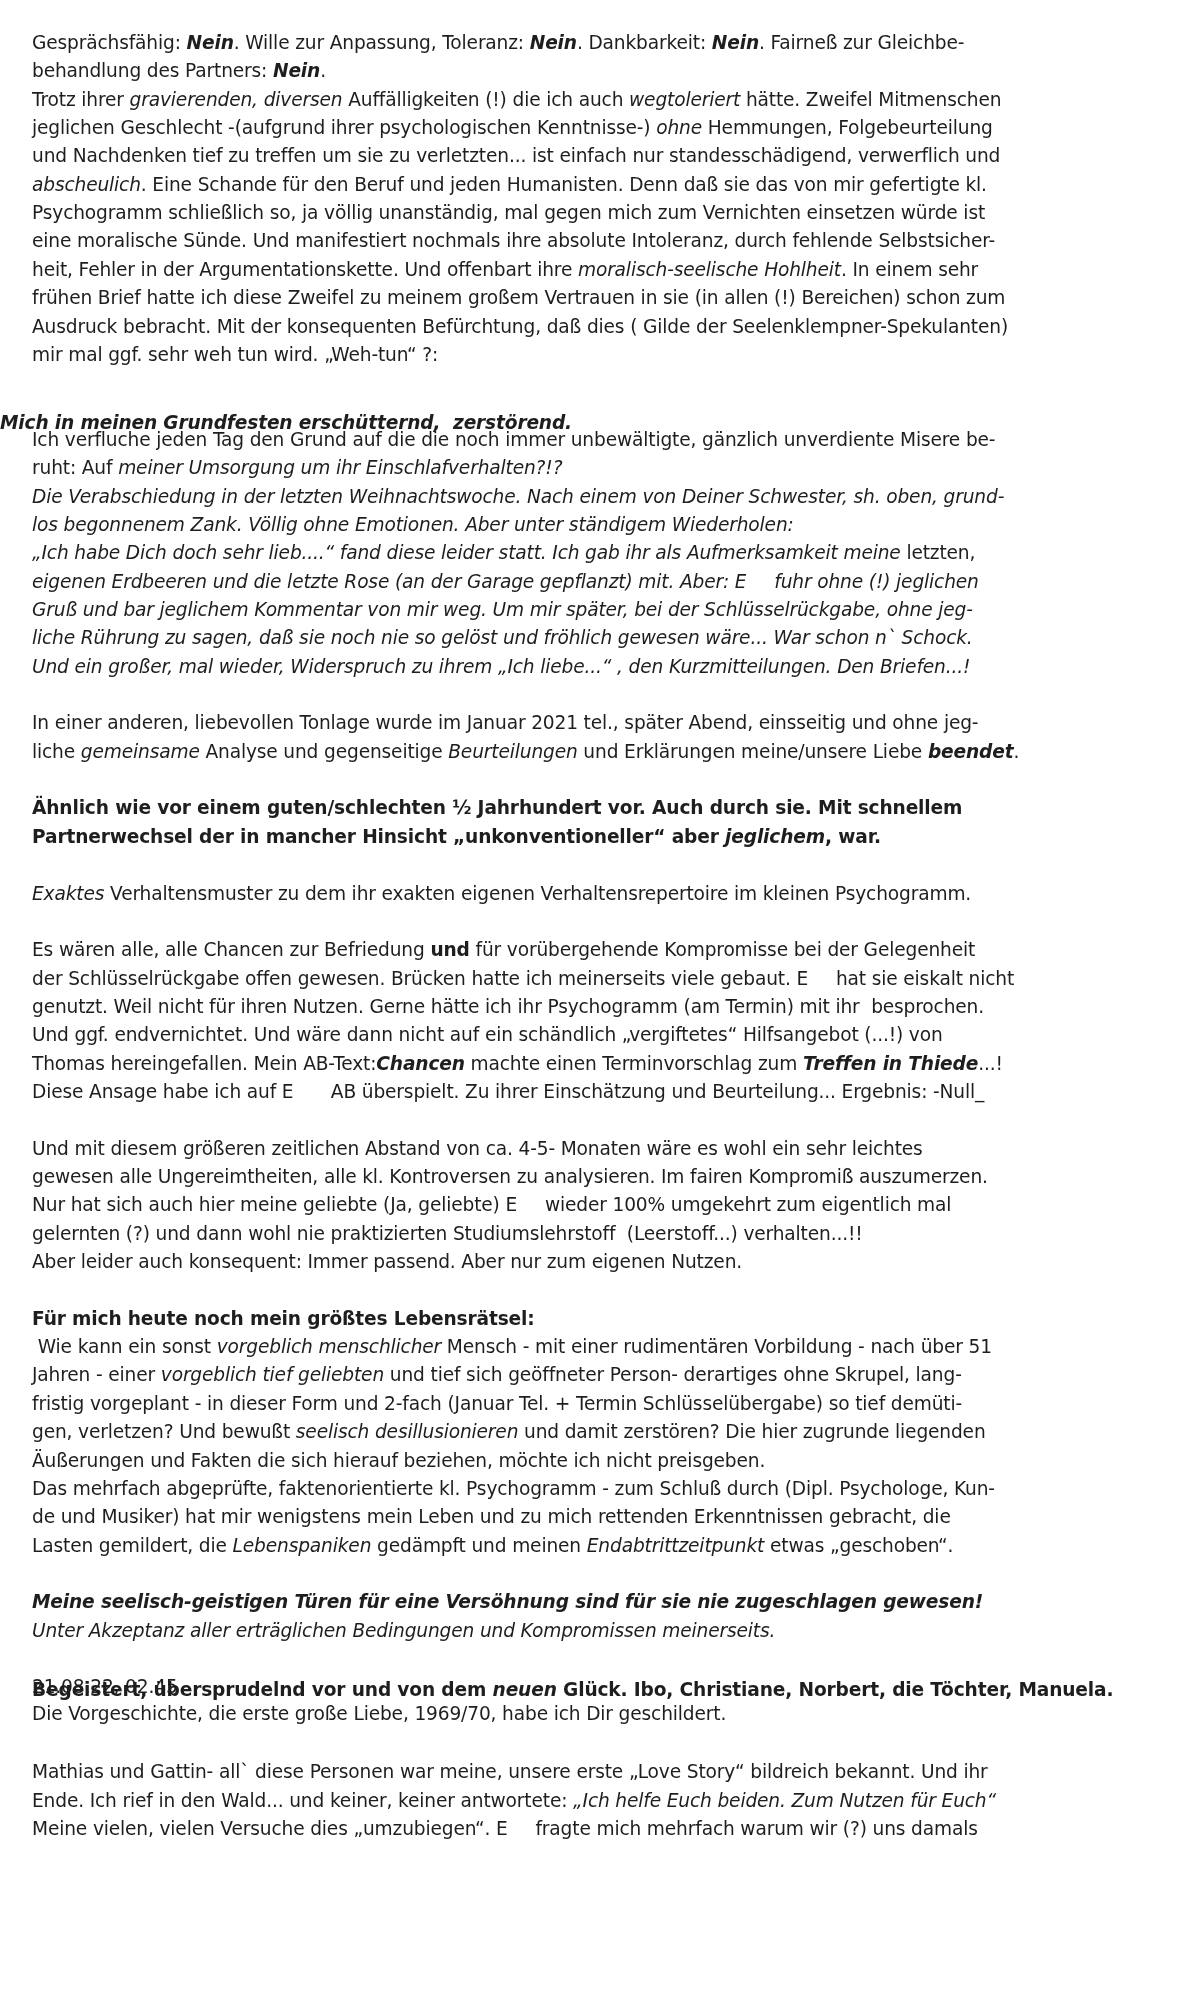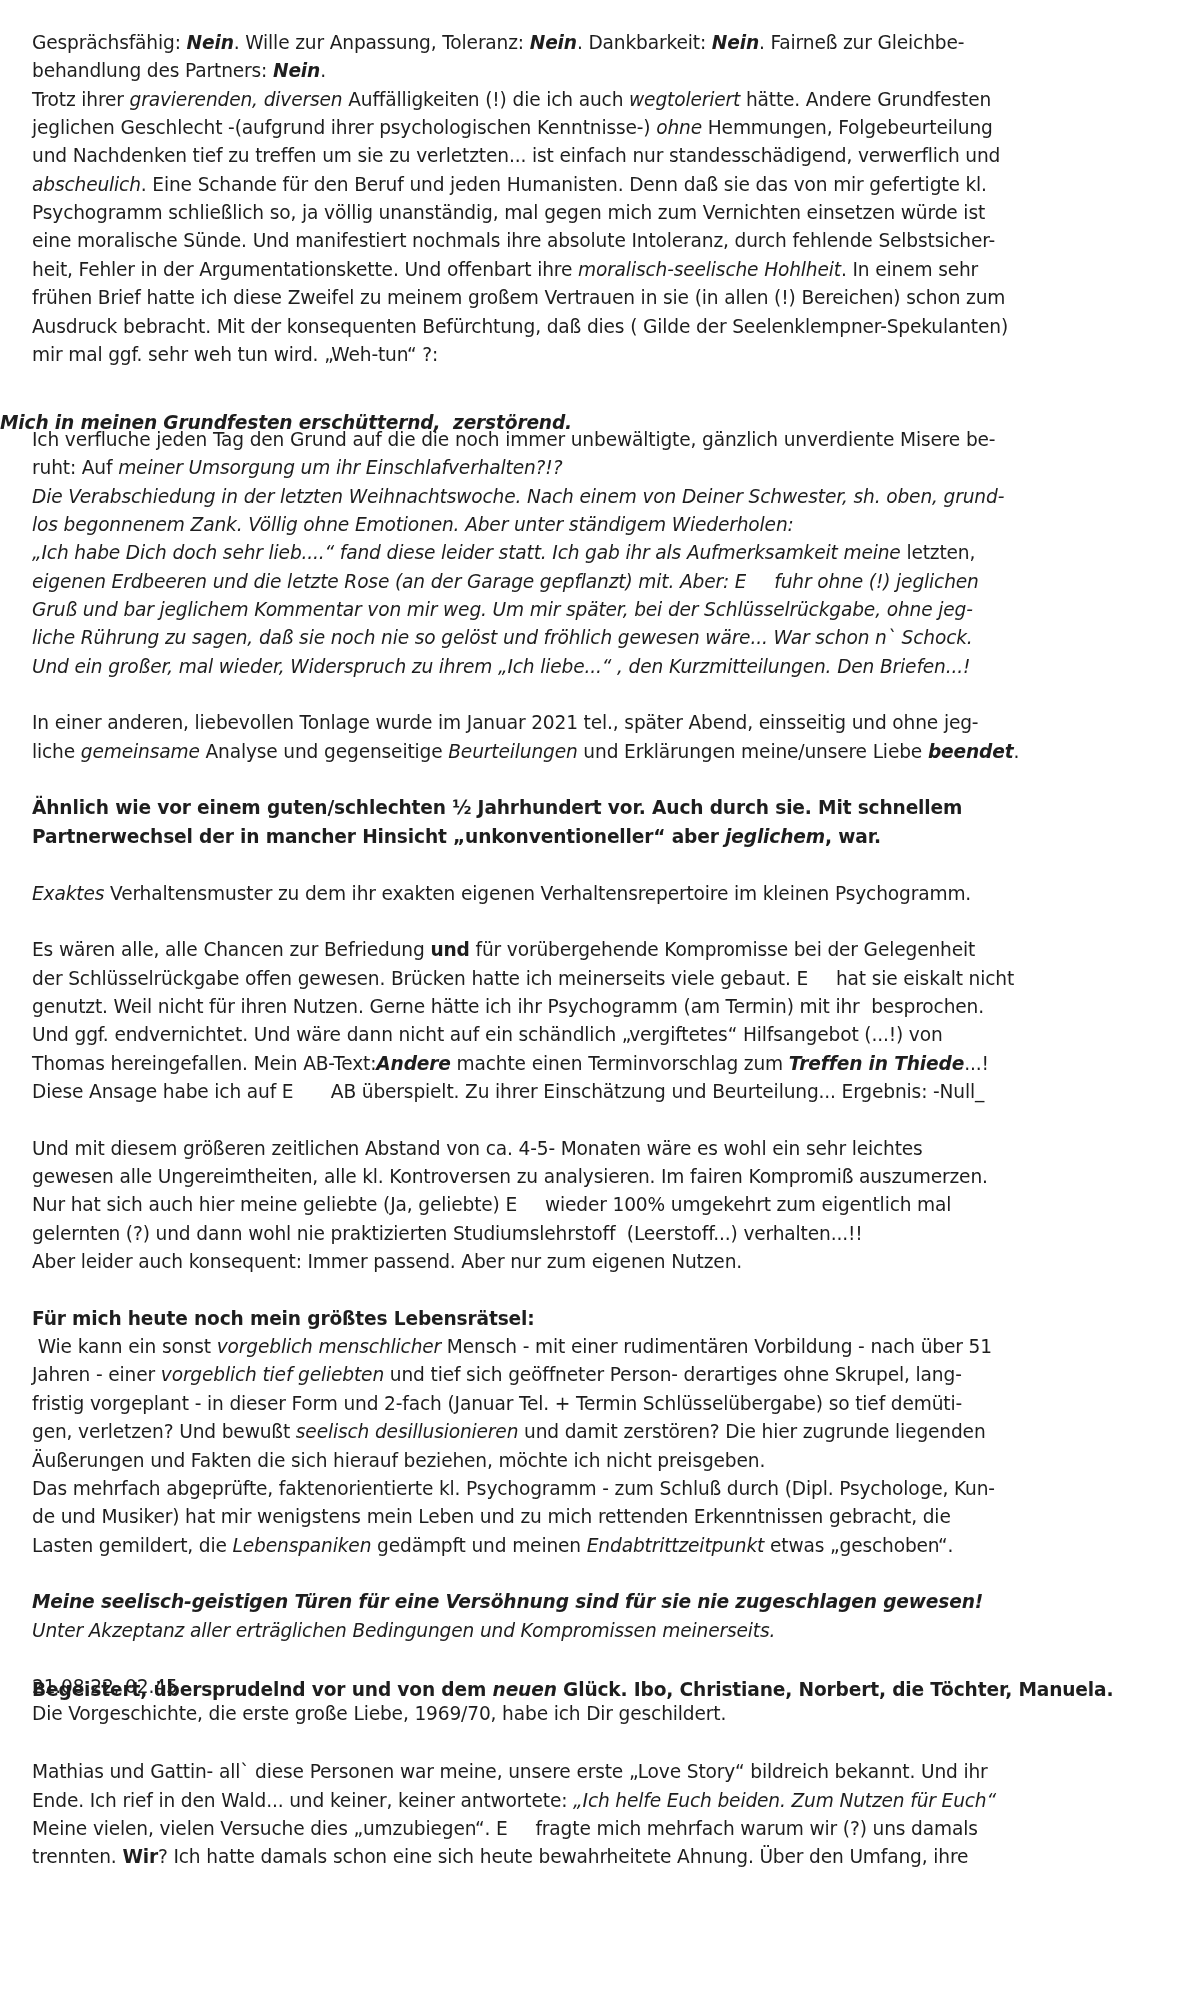--- a/index.html
+++ b/index.html
@@ -21,21 +21,21 @@
   .b { font-weight: bold; }
   .bi { font-style: italic; font-weight: bold; }
   .redact { display: inline-block; background: #ffffff; color: transparent; }
 </style>
 </head>
 <body>
 
 <div id="doc">
     <div class="line" style="top: 30px;"><span>Gesprächsfähig: </span><span class="bi">Nein</span><span>. Wille zur Anpassung, Toleranz: </span><span class="bi">Nein</span><span>. Dankbarkeit: </span><span class="bi">Nein</span><span>. Fairneß zur Gleichbe-</span></div>
     <div class="line" style="top: 58.35px;"><span>behandlung des Partners: </span><span class="bi">Nein</span><span>.</span></div>
-    <div class="line" style="top: 86.7px;"><span>Trotz ihrer </span><span class="i">gravierenden, diversen</span><span> Auffälligkeiten (!) die ich auch </span><span class="i">wegtoleriert</span><span> hätte. Andere Grundfesten</span></div>
+    <div class="line" style="top: 86.7px;"><span>Trotz ihrer </span><span class="i">gravierenden, diversen</span><span> Auffälligkeiten (!) die ich auch </span><span class="i">wegtoleriert</span><span> hätte. Zweifel Mitmenschen</span></div>
     <div class="line" style="top: 115.05px;"><span>jeglichen Geschlecht -(aufgrund ihrer psychologischen Kenntnisse-) </span><span class="i">ohne</span><span> Hemmungen, Folgebeurteilung</span></div>
     <div class="line" style="top: 143.4px;"><span>und Nachdenken tief zu treffen um sie zu verletzten... ist einfach nur standesschädigend, verwerflich und</span></div>
     <div class="line" style="top: 171.75px;"><span class="i">abscheulich</span><span>. Eine Schande für den Beruf und jeden Humanisten. Denn daß sie das von mir gefertigte kl.</span></div>
     <div class="line" style="top: 200.1px;"><span>Psychogramm schließlich so, ja völlig unanständig, mal gegen mich zum Vernichten einsetzen würde ist</span></div>
     <div class="line" style="top: 228.45px;"><span>eine moralische Sünde. Und manifestiert nochmals ihre absolute Intoleranz, durch fehlende Selbstsicher-</span></div>
     <div class="line" style="top: 256.8px;"><span>heit, Fehler in der Argumentationskette. Und offenbart ihre </span><span class="i">moralisch-seelische Hohlheit</span><span>. In einem sehr</span></div>
     <div class="line" style="top: 285.15px;"><span>frühen Brief hatte ich diese Zweifel zu meinem großem Vertrauen in sie (in allen (!) Bereichen) schon zum</span></div>
     <div class="line" style="top: 313.5px;"><span>Ausdruck bebracht. Mit der konsequenten Befürchtung, daß dies ( Gilde der Seelenklempner-Spekulanten)</span></div>
     <div class="line" style="top: 341.85px;"><span>mir mal ggf. sehr weh tun wird. „Weh-tun“ ?:</span></div>
     <div class="line center" style="top: 370.2px;"><span class="bi">Mich in meinen Grundfesten erschütternd,  zerstörend.</span></div>
@@ -50,21 +50,21 @@
     <div class="line" style="top: 653.7px;"><span class="i">Und ein großer, mal wieder, Widerspruch zu ihrem „Ich liebe...“ , den Kurzmitteilungen. Den Briefen...!</span></div>
     <div class="line" style="top: 710.4px;"><span>In einer anderen, liebevollen Tonlage wurde im Januar 2021 tel., später Abend, einsseitig und ohne jeg-</span></div>
     <div class="line" style="top: 738.75px;"><span>liche </span><span class="i">gemeinsame</span><span> Analyse und gegenseitige </span><span class="i">Beurteilungen</span><span> und Erklärungen meine/unsere Liebe </span><span class="bi">beendet</span><span>.</span></div>
     <div class="line" style="top: 795.45px;"><span class="b">Ähnlich wie vor einem guten/schlechten ½ Jahrhundert vor. Auch durch sie. Mit schnellem</span></div>
     <div class="line" style="top: 823.8px;"><span class="b">Partnerwechsel der in mancher Hinsicht „unkonventioneller“ aber </span><span class="bi">jeglichem</span><span class="b">, war.</span></div>
     <div class="line" style="top: 880.5px;"><span class="i">Exaktes</span><span> Verhaltensmuster zu dem ihr exakten eigenen Verhaltensrepertoire im kleinen Psychogramm.</span></div>
     <div class="line" style="top: 937.2px;"><span>Es wären alle, alle Chancen zur Befriedung </span><span class="b">und</span><span> für vorübergehende Kompromisse bei der Gelegenheit</span></div>
     <div class="line" style="top: 965.55px;"><span>der Schlüsselrückgabe offen gewesen. Brücken hatte ich meinerseits viele gebaut. E</span><span class="redact">va</span><span> hat sie eiskalt nicht</span></div>
     <div class="line" style="top: 993.9px;"><span>genutzt. Weil nicht für ihren Nutzen. Gerne hätte ich ihr Psychogramm (am Termin) mit ihr  besprochen.</span></div>
     <div class="line" style="top: 1022.25px;"><span>Und ggf. endvernichtet. Und wäre dann nicht auf ein schändlich „vergiftetes“ Hilfsangebot (...!) von</span></div>
-    <div class="line" style="top: 1050.6px;"><span>Thomas hereingefallen. Mein AB-Text:</span><span class="bi">Andere</span><span> machte einen Terminvorschlag zum </span><span class="bi">Treffen in Thiede</span><span>...!</span></div>
+    <div class="line" style="top: 1050.6px;"><span>Thomas hereingefallen. Mein AB-Text:</span><span class="bi">Chancen</span><span> machte einen Terminvorschlag zum </span><span class="bi">Treffen in Thiede</span><span>...!</span></div>
     <div class="line" style="top: 1078.95px;"><span>Diese Ansage habe ich auf E</span><span class="redact">vas </span><span>AB überspielt. Zu ihrer Einschätzung und Beurteilung... Ergebnis: -Null_</span></div>
     <div class="line" style="top: 1135.65px;"><span>Und mit diesem größeren zeitlichen Abstand von ca. 4-5- Monaten wäre es wohl ein sehr leichtes</span></div>
     <div class="line" style="top: 1164px;"><span>gewesen alle Ungereimtheiten, alle kl. Kontroversen zu analysieren. Im fairen Kompromiß auszumerzen.</span></div>
     <div class="line" style="top: 1192.35px;"><span>Nur hat sich auch hier meine geliebte (Ja, geliebte) E</span><span class="redact">va</span><span> wieder 100% umgekehrt zum eigentlich mal</span></div>
     <div class="line" style="top: 1220.7px;"><span>gelernten (?) und dann wohl nie praktizierten Studiumslehrstoff  (Leerstoff...) verhalten...!!</span></div>
     <div class="line" style="top: 1249.05px;"><span>Aber leider auch konsequent: Immer passend. Aber nur zum eigenen Nutzen.</span></div>
     <div class="line" style="top: 1305.75px;"><span class="b">Für mich heute noch mein größtes Lebensrätsel:</span></div>
     <div class="line" style="top: 1334.1px;"><span> Wie kann ein sonst </span><span class="i">vorgeblich menschlicher</span><span> Mensch - mit einer rudimentären Vorbildung - nach über 51</span></div>
     <div class="line" style="top: 1362.45px;"><span>Jahren - einer </span><span class="i">vorgeblich tief geliebten</span><span> und tief sich geöffneter Person- derartiges ohne Skrupel, lang-</span></div>
     <div class="line" style="top: 1390.8px;"><span>fristig vorgeplant - in dieser Form und 2-fach (Januar Tel. + Termin Schlüsselübergabe) so tief demüti-</span></div>
@@ -74,14 +74,13 @@
     <div class="line" style="top: 1504.2px;"><span>de und Musiker) hat mir wenigstens mein Leben und zu mich rettenden Erkenntnissen gebracht, die</span></div>
     <div class="line" style="top: 1532.55px;"><span>Lasten gemildert, die </span><span class="i">Lebenspaniken</span><span> gedämpft und meinen </span><span class="i">Endabtrittzeitpunkt</span><span> etwas „geschoben“.</span></div>
     <div class="line" style="top: 1589.25px;"><span class="bi">Meine seelisch-geistigen Türen für eine Versöhnung sind für sie nie zugeschlagen gewesen!</span></div>
     <div class="line" style="top: 1617.6px;"><span class="i">Unter Akzeptanz aller erträglichen Bedingungen und Kompromissen meinerseits.</span></div>
     <div class="line" style="top: 1674.3px;"><span>21.08.22, 02.45</span></div>
     <div class="line" style="top: 1701px;"><span>Die Vorgeschichte, die erste große Liebe, 1969/70, habe ich Dir geschildert.</span></div>
     <div class="line" style="top: 1677px; font-weight: bold;"><span>Begeistert, übersprudelnd vor und von dem </span><span class="i">neuen</span><span> Glück. Ibo, Christiane, Norbert, die Töchter, Manuela.</span></div>
     <div class="line" style="top: 1759.35px;"><span>Mathias und Gattin- all` diese Personen war meine, unsere erste „Love Story“ bildreich bekannt. Und ihr</span></div>
     <div class="line" style="top: 1787.7px;"><span>Ende. Ich rief in den Wald... und keiner, keiner antwortete: </span><span class="i">„Ich helfe Euch beiden. Zum Nutzen für Euch“</span></div>
     <div class="line" style="top: 1816.05px;"><span>Meine vielen, vielen Versuche dies „umzubiegen“. E</span><span class="redact">va</span><span> fragte mich mehrfach warum wir (?) uns damals</span></div>
-    <div class="line" style="top: 1844.4px;"><span>trennten. </span><span class="b">Wir</span><span>? Ich hatte damals schon eine sich heute bewahrheitete Ahnung. Über den Umfang, ihre</span></div>
   </div>
 
 </body></html>

